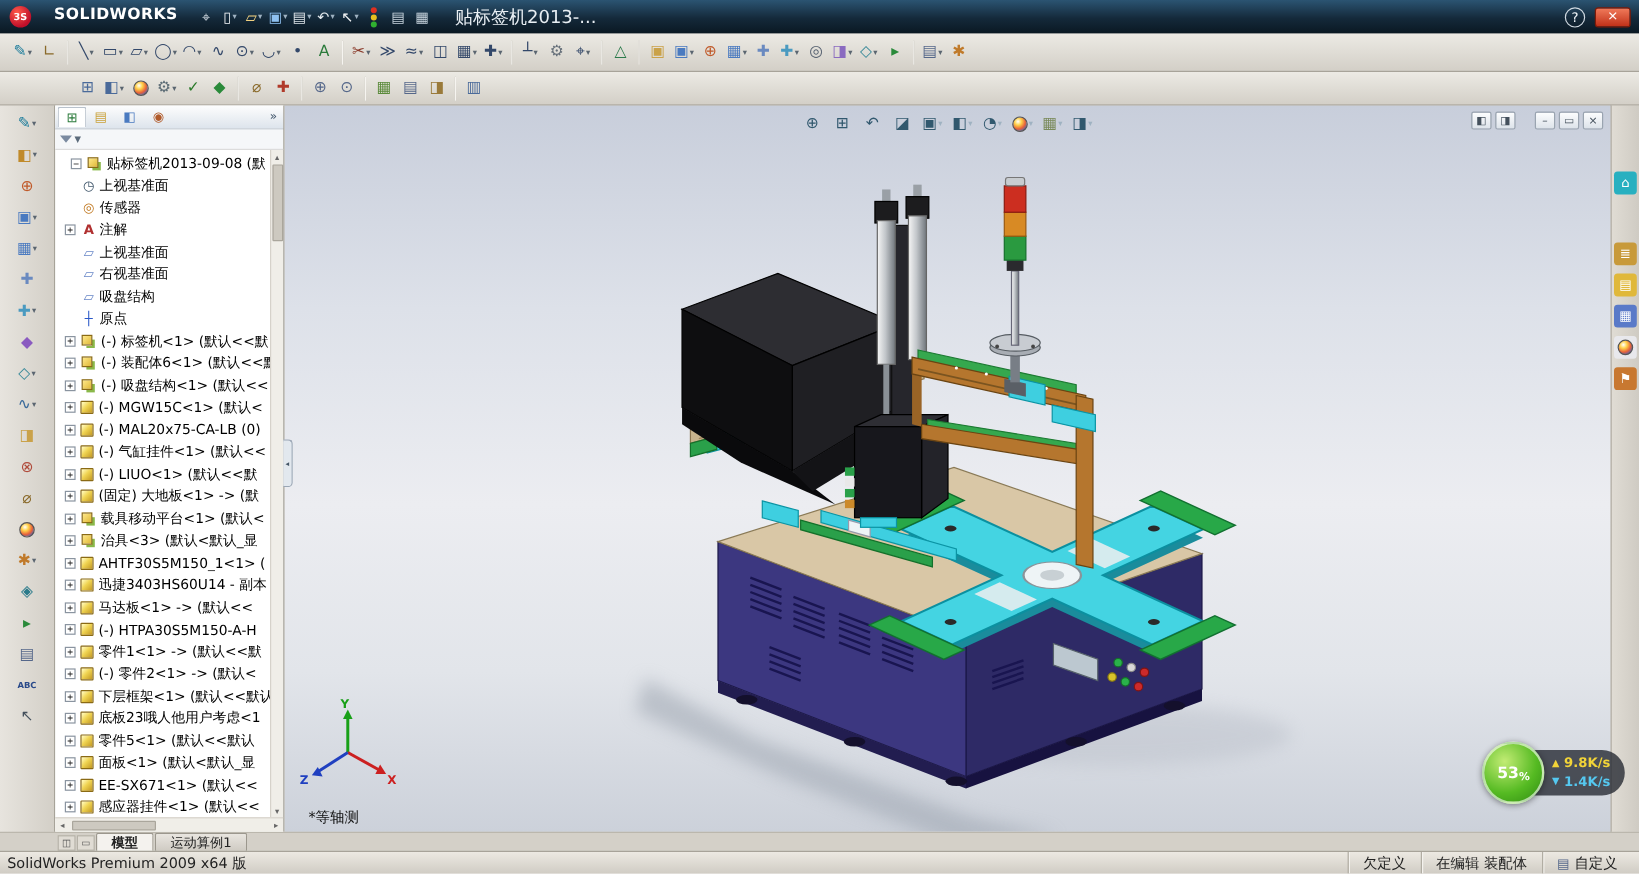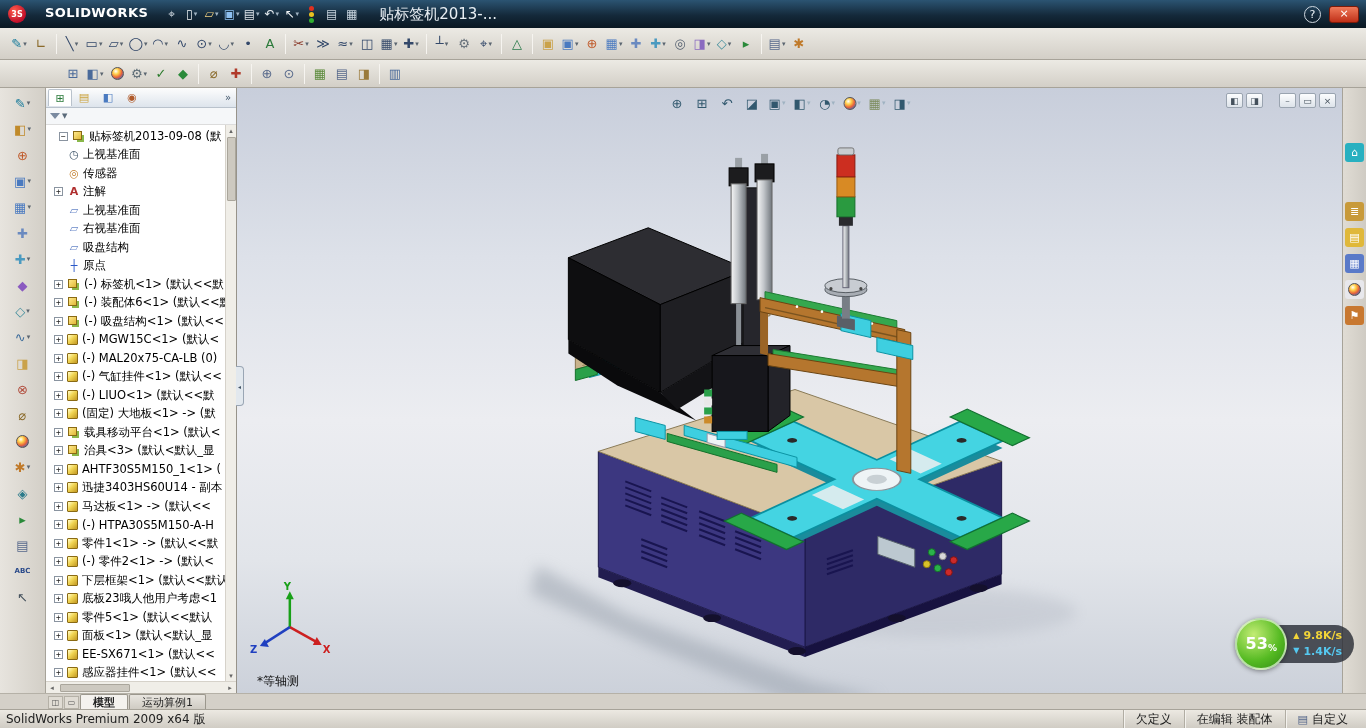--- a/index.html
+++ b/index.html
@@ -79,21 +79,21 @@
 .tabctl{width:15px;height:13px;font-size:8px;color:#555;display:flex;align-items:center;justify-content:center;border:1px solid #b5b1a7;background:#e0dcd4;margin-right:1px}
 .btab{height:15px;padding:0 12px;font-size:11px;display:flex;align-items:center;border:1px solid #9b978d;border-bottom:none;background:linear-gradient(#e8e5df,#cfcbc3);margin-right:1px;border-radius:2px 2px 0 0;color:#222}
 .btab.active{background:#f4f2ee;font-weight:bold}
 
 .statusbar{height:19px;flex:0 0 19px;background:linear-gradient(#ece9e2,#d0ccc4);border-top:1px solid #a7a399;display:flex;align-items:center;font-size:12px;color:#222;padding:0 6px}
 .scell{display:flex;align-items:center;gap:4px;padding:0 12px;height:100%;border-left:1px solid #b1ada3;box-shadow:inset 1px 0 0 #f4f2ee;font-size:12px}
 .scell:first-of-type{margin-left:auto}
 
 .net-badge{position:absolute;right:12px;bottom:58px;display:flex;align-items:center;z-index:60}
 .net-circle{width:52px;height:52px;border-radius:50%;background:radial-gradient(circle at 35% 30%,#c2ec74,#55ba22 58%,#2f8a12);border:2px solid rgba(255,255,255,.6);box-shadow:0 1px 5px rgba(0,0,0,.45);color:#fff;display:flex;align-items:center;justify-content:center;z-index:2;font-weight:bold}
-.net-circle .pct{font-size:16px;line-height:1}
+.net-circle .pct{font-size:13px;line-height:1}
 .net-circle .unit{font-size:9px;margin-top:8px}
 .net-pill{background:rgba(35,38,48,.78);border-radius:19px;padding:4px 12px 4px 32px;margin-left:-26px;display:flex;flex-direction:column;align-items:flex-end;gap:1px}
 .net-row{font-size:11px;font-weight:bold;display:flex;align-items:center;gap:4px;line-height:1.3}
 .net-up{color:#f2d438}.net-down{color:#55c8f0}
 .net-row .arr{font-size:8px}
 </style>
 </head>
 <body>
 
 <div id="app">

